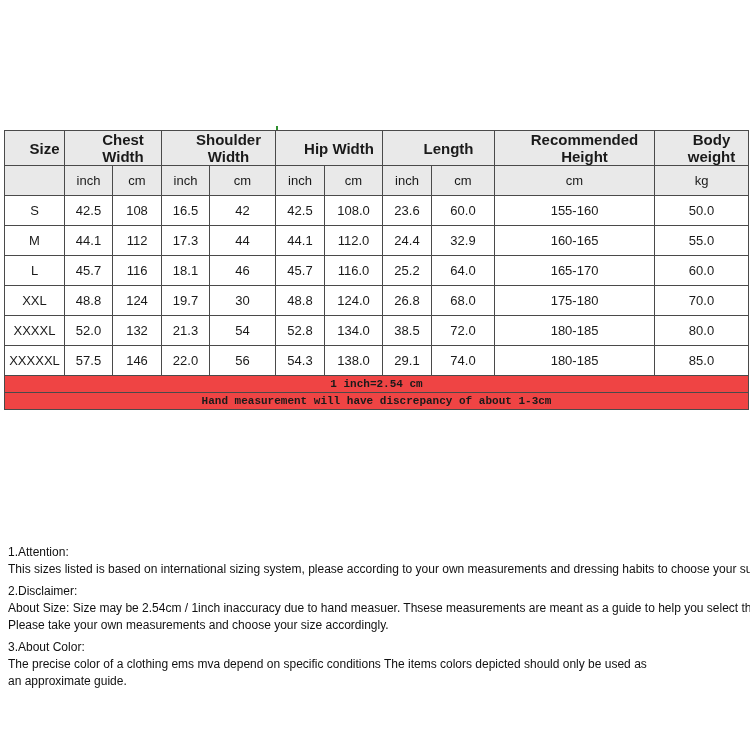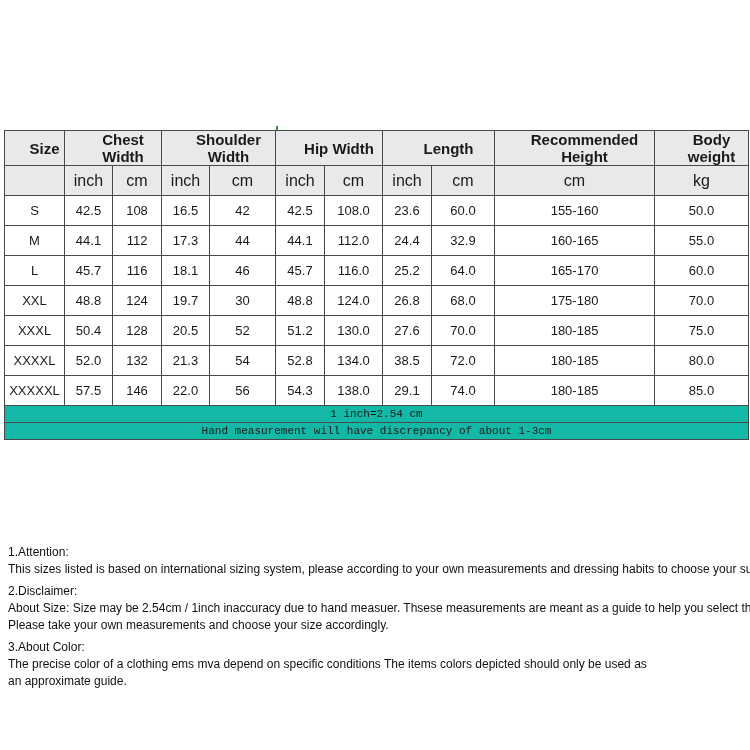--- a/index.html
+++ b/index.html
@@ -25,26 +25,26 @@
   col.c4{width:66px}col.c5{width:49px}col.c6{width:58px}col.c7{width:49px}
   col.c8{width:63px}col.c9{width:160px}col.c10{width:94px}
   th,td{
     border:1px solid var(--border);text-align:center;vertical-align:middle;
     padding:0;overflow:hidden;color:var(--text);
   }
   tr.group-row th{
     height:32px;font-size:15px;font-weight:bold;background:var(--header-bg);padding-left:20px;
   }
   tr.unit-row th{
-    height:29px;font-size:16px;font-weight:normal;background:var(--header-bg);
+    height:29px;font-size:13px;font-weight:normal;background:var(--header-bg);
   }
   tbody tr.data-row td{height:29px;font-size:13px;background:#ffffff;}
   tbody tr.note-row td{
-    height:16px;background:#14b8a6;
-    font-family:"Liberation Mono", monospace;font-weight:normal;font-size:11px;
+    height:16px;background:#ef4444;
+    font-family:"Liberation Mono", monospace;font-weight:bold;font-size:11px;
   }
   .footnotes{
     position:absolute;left:8px;top:544px;font-size:12px;color:#111;
   }
   .fn-section{margin:0 0 5px 0;}
   .fn-line{line-height:17px;white-space:nowrap;}
 </style>
 </head>
 <body>
 
@@ -136,33 +136,20 @@
           <td>19.7</td>
           <td>30</td>
           <td>48.8</td>
           <td>124.0</td>
           <td>26.8</td>
           <td>68.0</td>
           <td>175-180</td>
           <td>70.0</td>
         </tr>
         <tr class="data-row">
-          <td>XXXL</td>
-          <td>50.4</td>
-          <td>128</td>
-          <td>20.5</td>
-          <td>52</td>
-          <td>51.2</td>
-          <td>130.0</td>
-          <td>27.6</td>
-          <td>70.0</td>
-          <td>180-185</td>
-          <td>75.0</td>
-        </tr>
-        <tr class="data-row">
           <td>XXXXL</td>
           <td>52.0</td>
           <td>132</td>
           <td>21.3</td>
           <td>54</td>
           <td>52.8</td>
           <td>134.0</td>
           <td>38.5</td>
           <td>72.0</td>
           <td>180-185</td>

